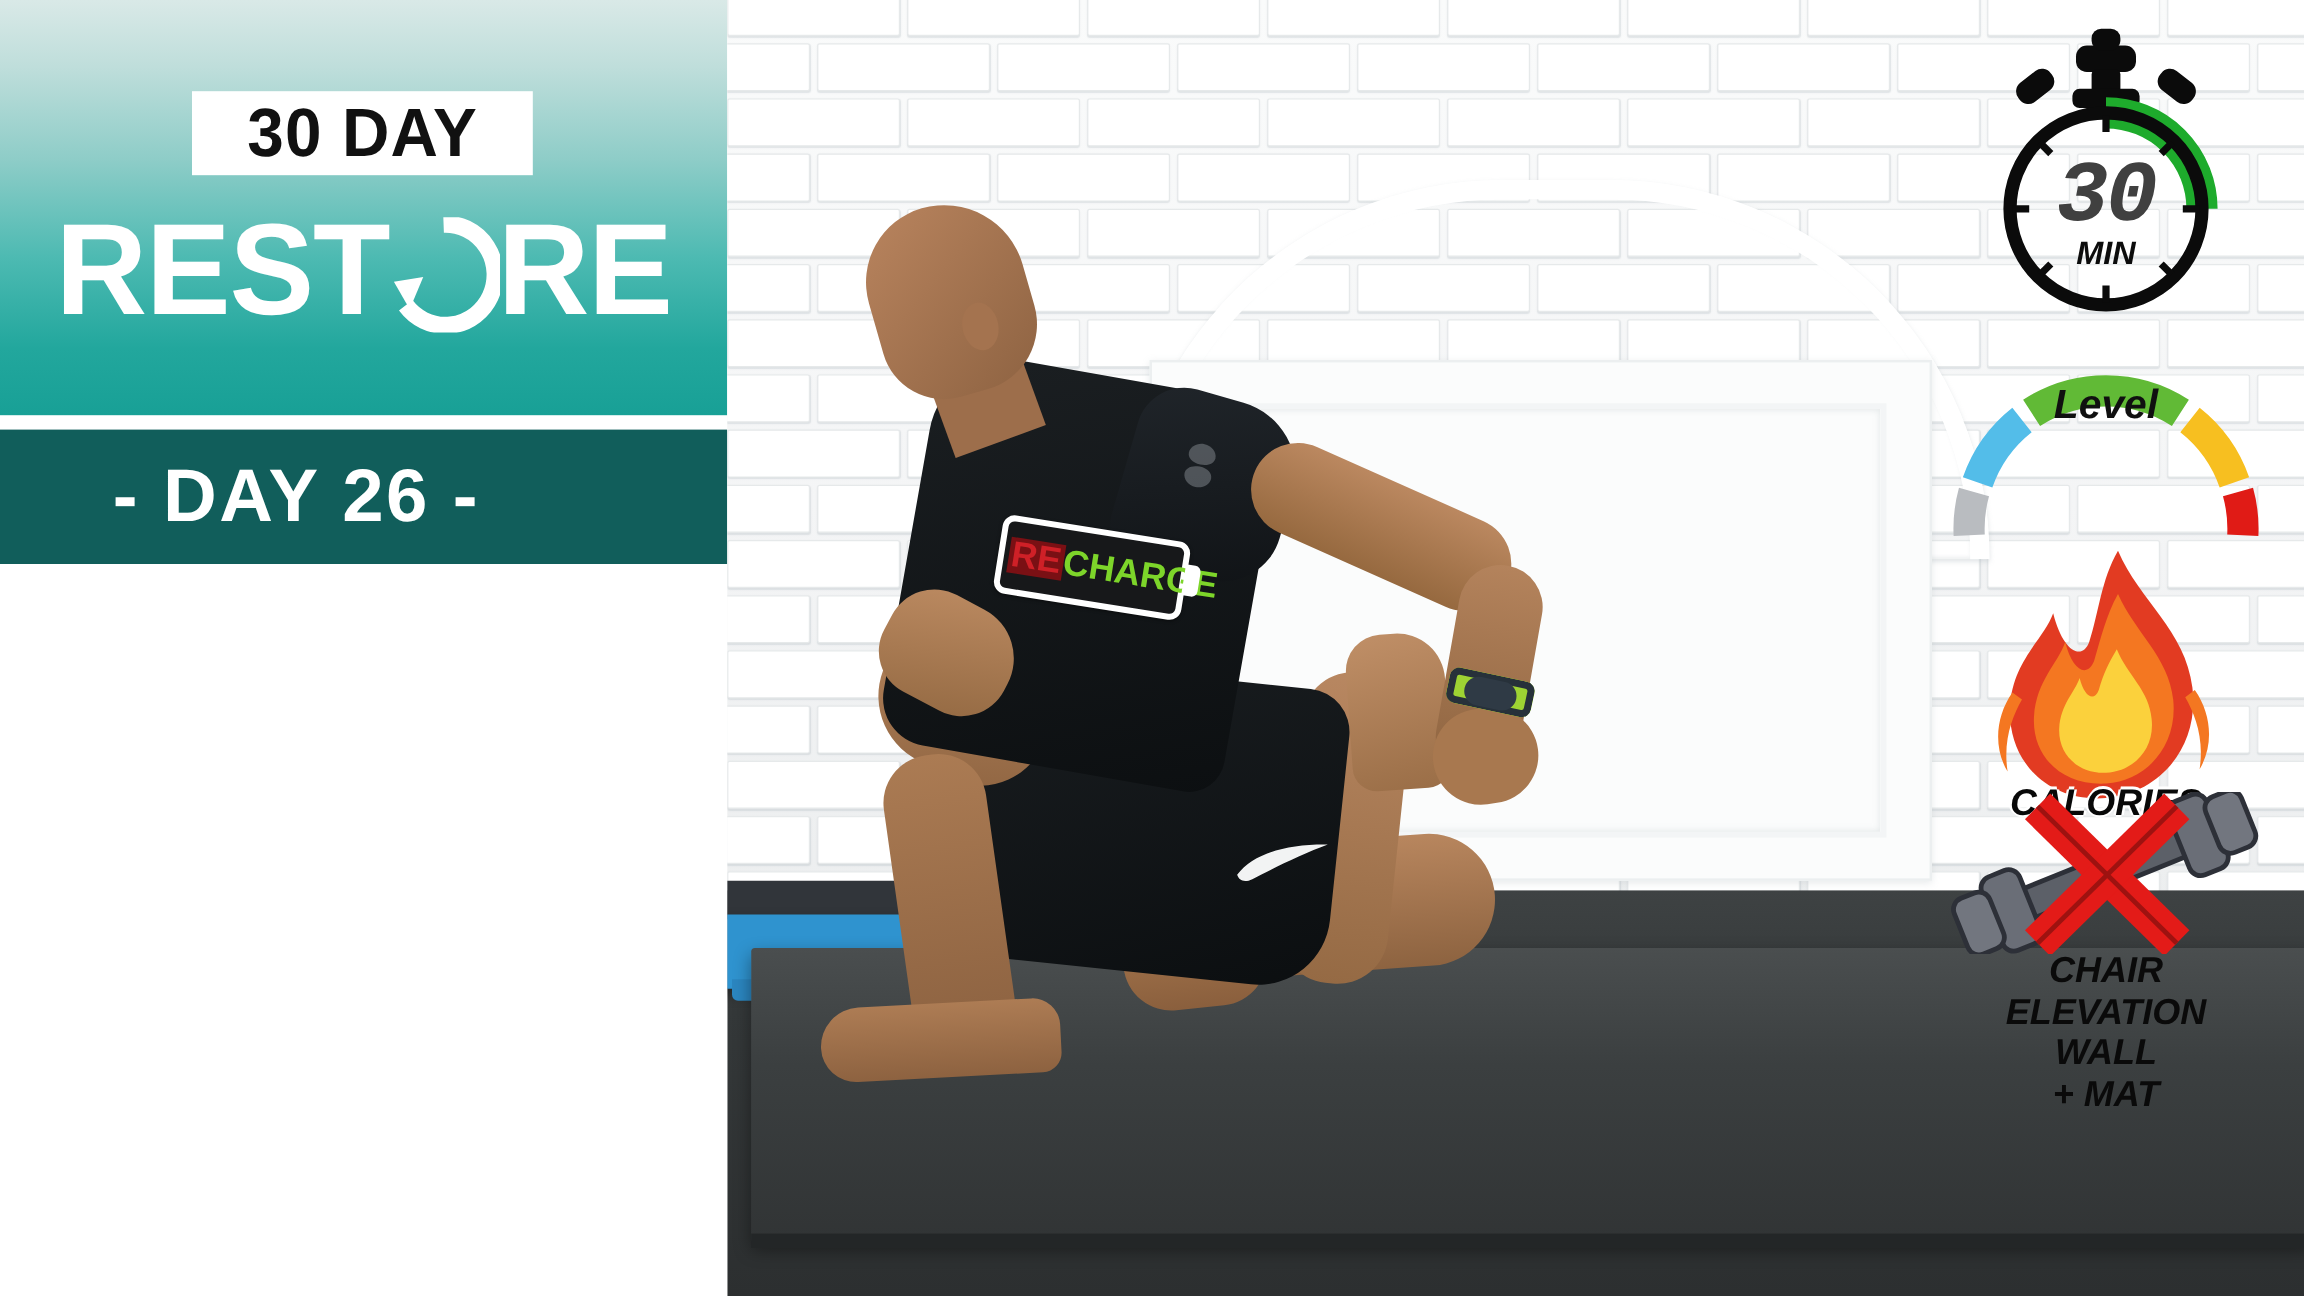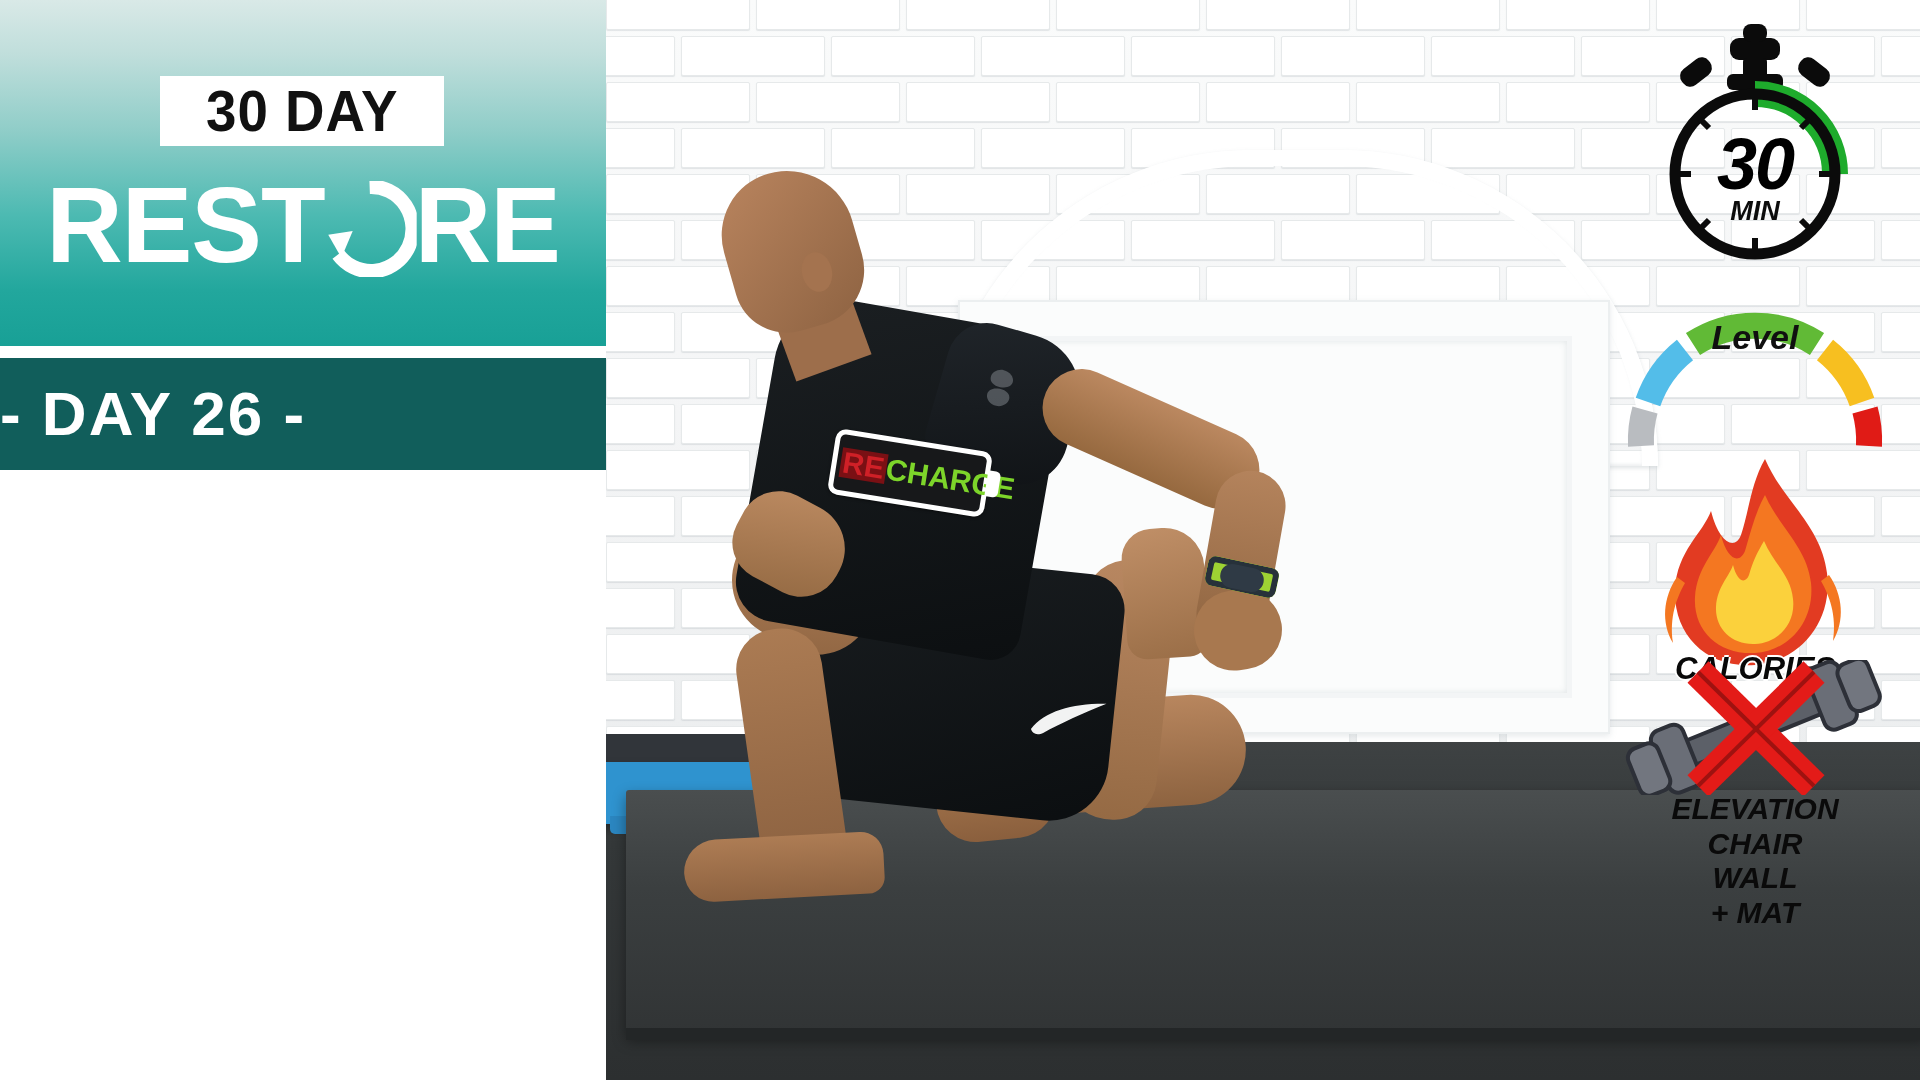--- a/index.html
+++ b/index.html
@@ -18,21 +18,21 @@
     letter-spacing:1px;color:#111111;line-height:1;transform:scaleX(.96);}
 
   .restore-wrap{position:absolute;left:0;top:150px;width:606px;height:150px;
     display:flex;align-items:center;justify-content:center;}
   .restore-text{font-family:"Liberation Sans",sans-serif;font-weight:bold;font-size:108px;color:#ffffff;
     letter-spacing:-1px;line-height:1;display:flex;align-items:center;transform:scaleX(.98);}
   .restore-o{display:inline-block;width:96px;height:96px;position:relative;margin:0 -2px;}
   .restore-o svg{position:absolute;left:0;top:4px;}
 
   .day-band-text{position:absolute;left:0;top:358px;width:494px;height:112px;
-    display:flex;align-items:center;}
+    display:flex;align-items:center;justify-content:center;}
   .day-band-text span{font-family:"Liberation Sans",sans-serif;font-weight:bold;font-size:62px;
     color:#ffffff;letter-spacing:2px;line-height:1;}
 
   .title-block{position:absolute;left:0;top:492px;width:606px;height:560px;
     display:flex;flex-direction:column;align-items:center;justify-content:flex-start;padding-top:10px;box-sizing:border-box;}
   .title-line{font-family:"Liberation Sans Narrow","Liberation Sans",sans-serif;font-weight:bold;
     color:#0a0a0a;font-size:88px;line-height:0.95;white-space:nowrap;transform:scaleX(0.88);
     transform-origin:center;letter-spacing:-1px;}
 
   
@@ -112,22 +112,22 @@
   .ua-logo{position:absolute;left:372px;top:368px;width:44px;height:40px;opacity:.42;transform:rotate(12deg);}
   .nike{position:absolute;left:422px;top:700px;width:92px;height:40px;opacity:.95;transform:rotate(4deg);}
 
   
   .badges{position:absolute;right:0;top:0;width:330px;height:1080px;z-index:9;}
   .badge{position:absolute;left:0;width:330px;text-align:center;}
 
   
   .sw{position:relative;width:240px;height:250px;margin:0 auto;}
   .sw-label{position:absolute;left:0;right:0;top:112px;text-align:center;}
-  .sw-num{font-family:Liberation Sans, sans-serif;font-weight:bold;font-style:italic;font-size:72px;
-     color:#000000;line-height:1;letter-spacing:-2px;}
+  .sw-num{font-family:Liberation Mono, monospace;font-weight:bold;font-style:italic;font-size:72px;
+     color:#404040;line-height:1;letter-spacing:-2px;}
   .sw-min{font-family:"Liberation Sans",sans-serif;font-weight:bold;font-style:italic;font-size:27px;
      color:#0c0c0c;line-height:1;margin-top:-2px;letter-spacing:0px;}
 
   
   .lv{position:relative;width:268px;height:160px;margin:0 auto;}
   .lv-label{position:absolute;left:0;right:0;top:42px;text-align:center;}
   .lv-word{font-family:"Liberation Sans",sans-serif;font-weight:bold;font-style:italic;font-size:34px;color:#101010;line-height:1;}
   .lv-num{font-family:"Liberation Sans",sans-serif;font-weight:bold;font-size:70px;color:#0b0b0b;line-height:.95;letter-spacing:-1px;}
   .lv-sub{font-family:"Liberation Sans",sans-serif;font-weight:bold;font-style:italic;font-size:31px;
      color:#0b0b0b;letter-spacing:0px;margin-top:4px;}
@@ -470,20 +470,20 @@
           <g stroke="#e31b18" stroke-width="30" stroke-linecap="butt">
             <line x1="88" y1="12" x2="204" y2="126"></line>
             <line x1="204" y1="12" x2="88" y2="126"></line>
           </g>
           <g stroke="#9e1210" stroke-width="4" fill="none">
             <path d="M88 12 L204 126"></path>
             <path d="M204 12 L88 126"></path>
           </g>
         </svg>
       </div>
+      <div class="eq-text">CHAIR</div>
       <div class="eq-text">ELEVATION</div>
-      <div class="eq-text">CHAIR</div>
       <div class="eq-text">WALL</div>
       <div class="eq-text">+ MAT</div>
     </div>
 
   </div>
 </div>
 
 </body></html>

